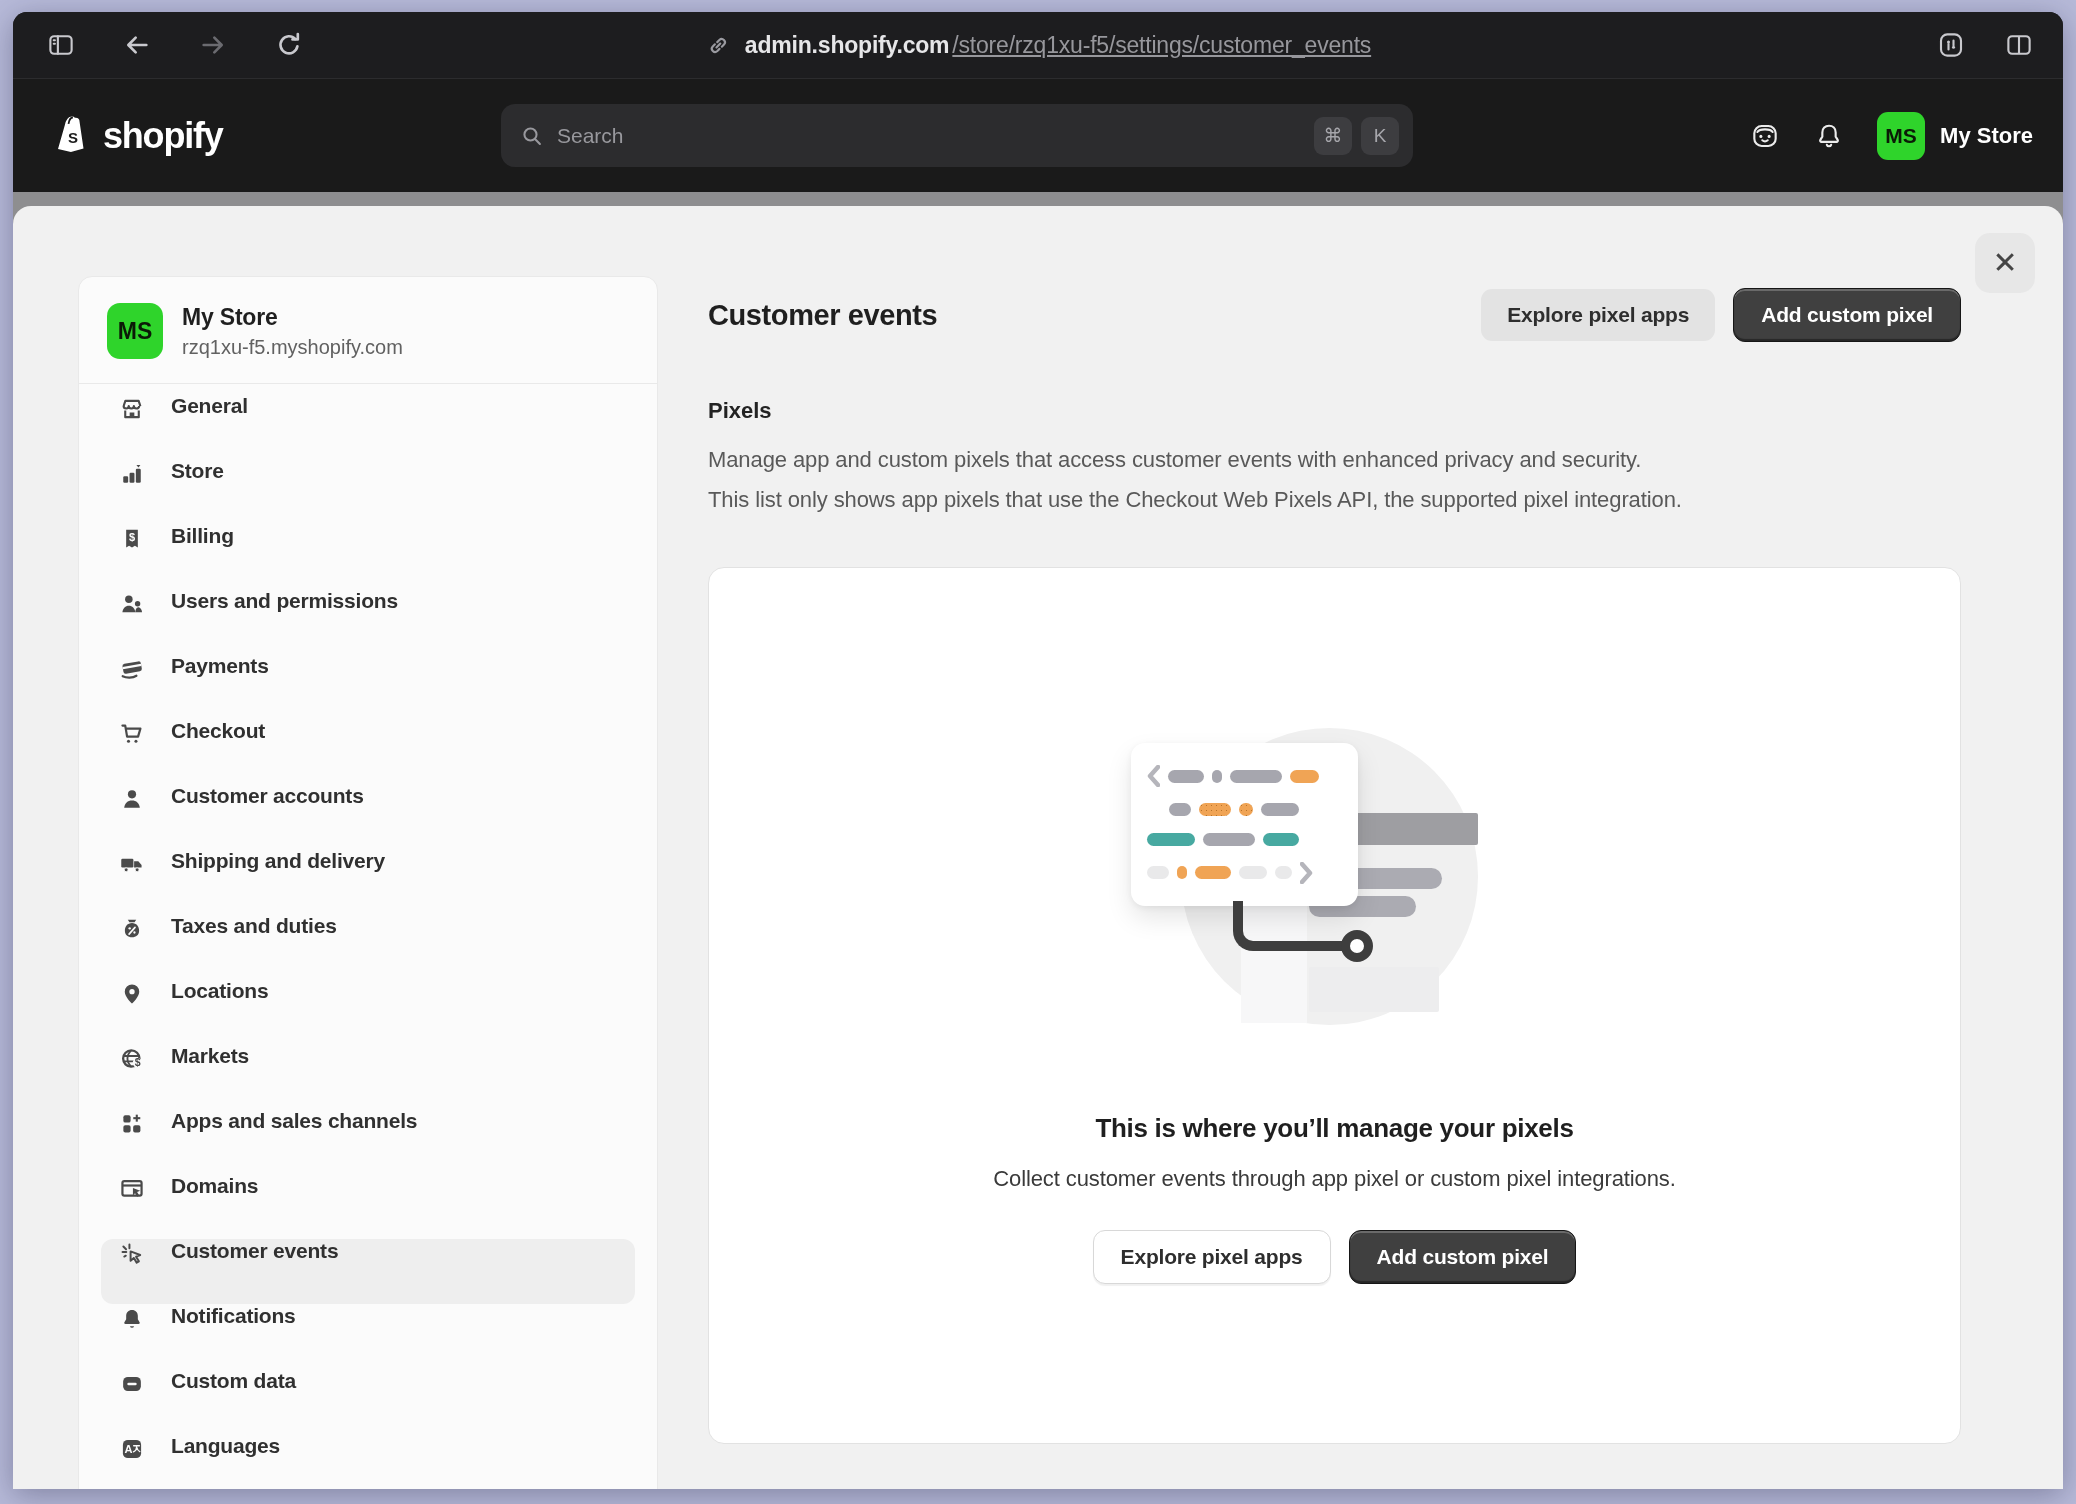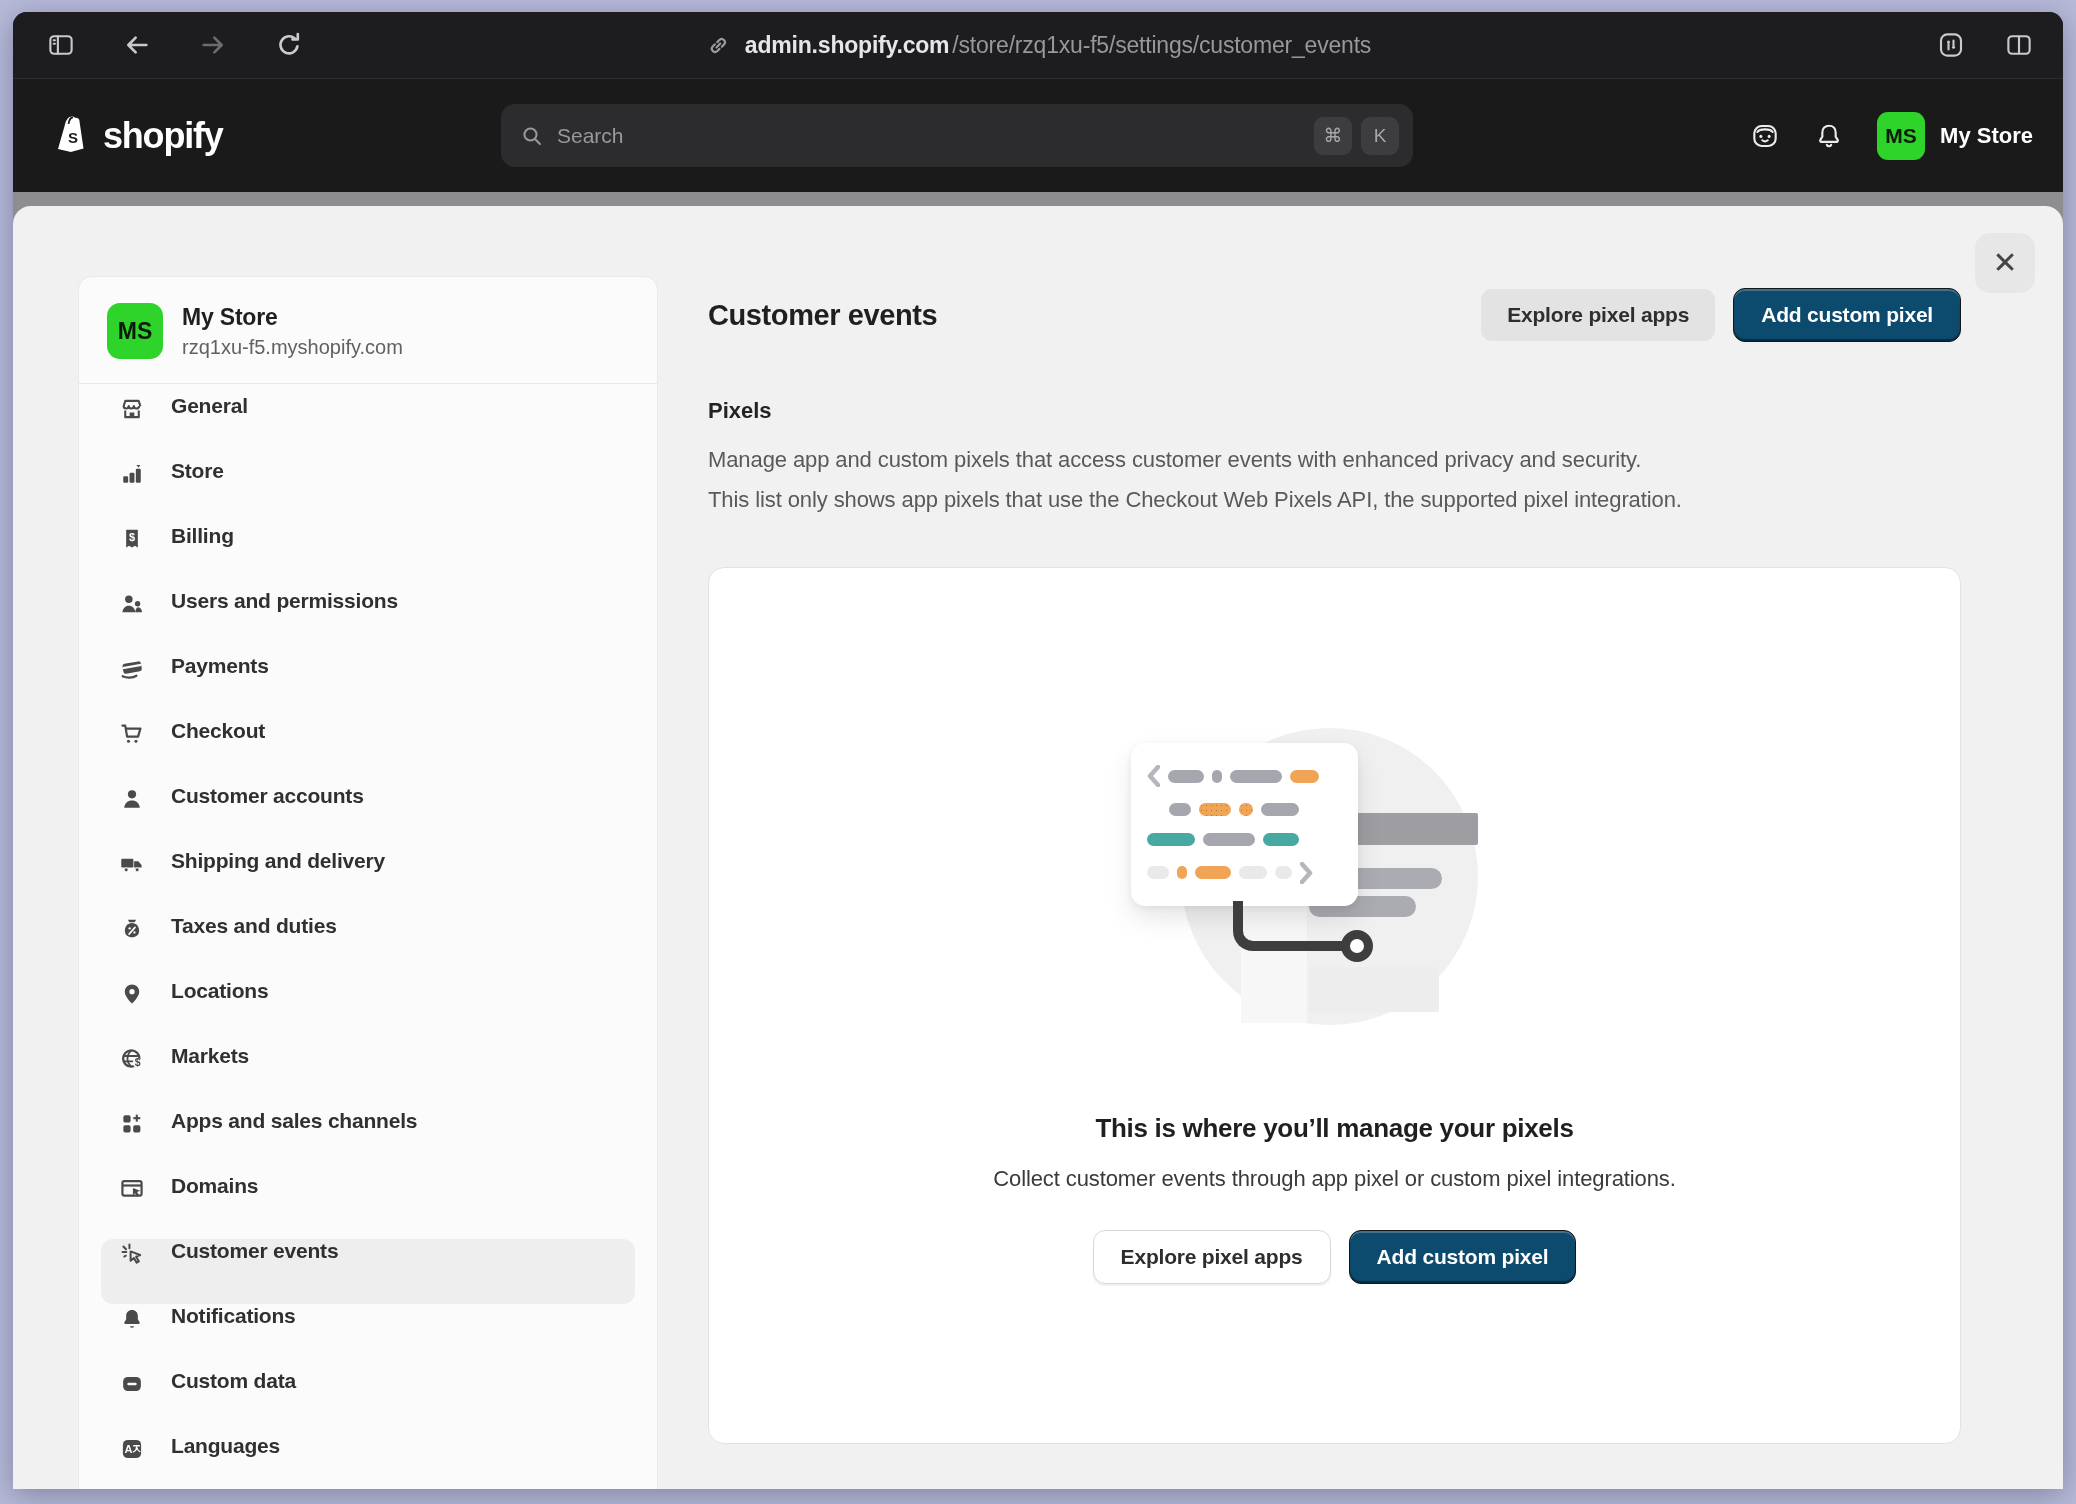--- a/index.html
+++ b/index.html
@@ -66,21 +66,21 @@
   .nav-label { font-size:21px; font-weight:600; color:#303030; letter-spacing:-.2px; }
 
   
   .main { position:absolute; left:695px; top:0; width:1253px; }
   .page-head { margin-top:80px; height:58px; display:flex; align-items:center; justify-content:space-between; }
   .page-title { font-size:29px; font-weight:700; color:#1f1f1f; letter-spacing:-.4px; }
   .head-actions { display:flex; gap:18px; align-items:center; }
   .btn { font-family:inherit; font-size:21px; font-weight:600; border-radius:11px; cursor:pointer;
     display:inline-flex; align-items:center; justify-content:center; letter-spacing:-.2px; }
   .btn-gray { background:#e3e3e3; color:#2e2e2e; border:none; height:52px; padding:0 26px; }
-  .btn-dark { background:#0c4a6e; color:#fff; height:54px; padding:0 27px; border:1px solid #161616;
+  .btn-dark { background:#404040; color:#fff; height:54px; padding:0 27px; border:1px solid #161616;
     border-radius:12px; box-shadow:inset 0 2px 0 rgba(255,255,255,.22), inset 0 -2px 1px rgba(0,0,0,.4); }
   .btn-white { background:#ffffff; color:#2e2e2e; border:1px solid #d8d8d8; height:54px; padding:0 27px;
     border-radius:12px; box-shadow:0 2px 1px rgba(0,0,0,.06); }
 
   .section-title { margin-top:54px; font-size:22px; font-weight:700; color:#232323; }
   .section-desc { margin-top:16px; font-size:22px; line-height:40px; color:#595959; letter-spacing:-.1px; }
   .section-desc a { color:#595959; text-underline-offset:3px; cursor:pointer; }
 
   
   .pixel-card { margin-top:47px; width:1253px; height:877px; background:#fff; border:1px solid #e2e2e2;
@@ -148,21 +148,21 @@
 
     <div class="urlbox">
       <span>
         <svg width="27" height="27" viewBox="0 0 24 24" fill="none" stroke="#9a9aa0" stroke-width="1.9" stroke-linecap="round">
           <path d="M10.3 13.7l3.4-3.4"></path>
           <path d="M8.9 10.9l-1.9 1.9a2.9 2.9 0 0 0 4.1 4.1l1.9-1.9"></path>
           <path d="M15.1 13.1l1.9-1.9a2.9 2.9 0 0 0-4.1-4.1L11 9"></path>
         </svg>
       </span>
       <span class="url-host">admin.shopify.com</span>
-        <span class="url-path" style="margin-left:-10px;">/store/rzq1xu-f5/settings/customer_events</span>
+        <span class="url-path" style="margin-left:-10px;text-decoration:underline;">/store/rzq1xu-f5/settings/customer_events</span>
     </div>
 
     <div class="chrome-right">
       <div class="chrome-btn">
         <svg width="30" height="30" viewBox="0 0 24 24" fill="none" stroke="#c9c9ce" stroke-width="1.7" stroke-linecap="round">
           <rect x="4" y="3.5" width="16" height="17" rx="5"></rect>
           <circle cx="10" cy="9.5" r="1.2" fill="#c9c9ce" stroke="none"></circle>
             <path d="M10 11.2v4.3"></path>
           <path d="M14 8.5v3.8"></path>
             <circle cx="14" cy="13.8" r="1.2" fill="#c9c9ce" stroke="none"></circle>

